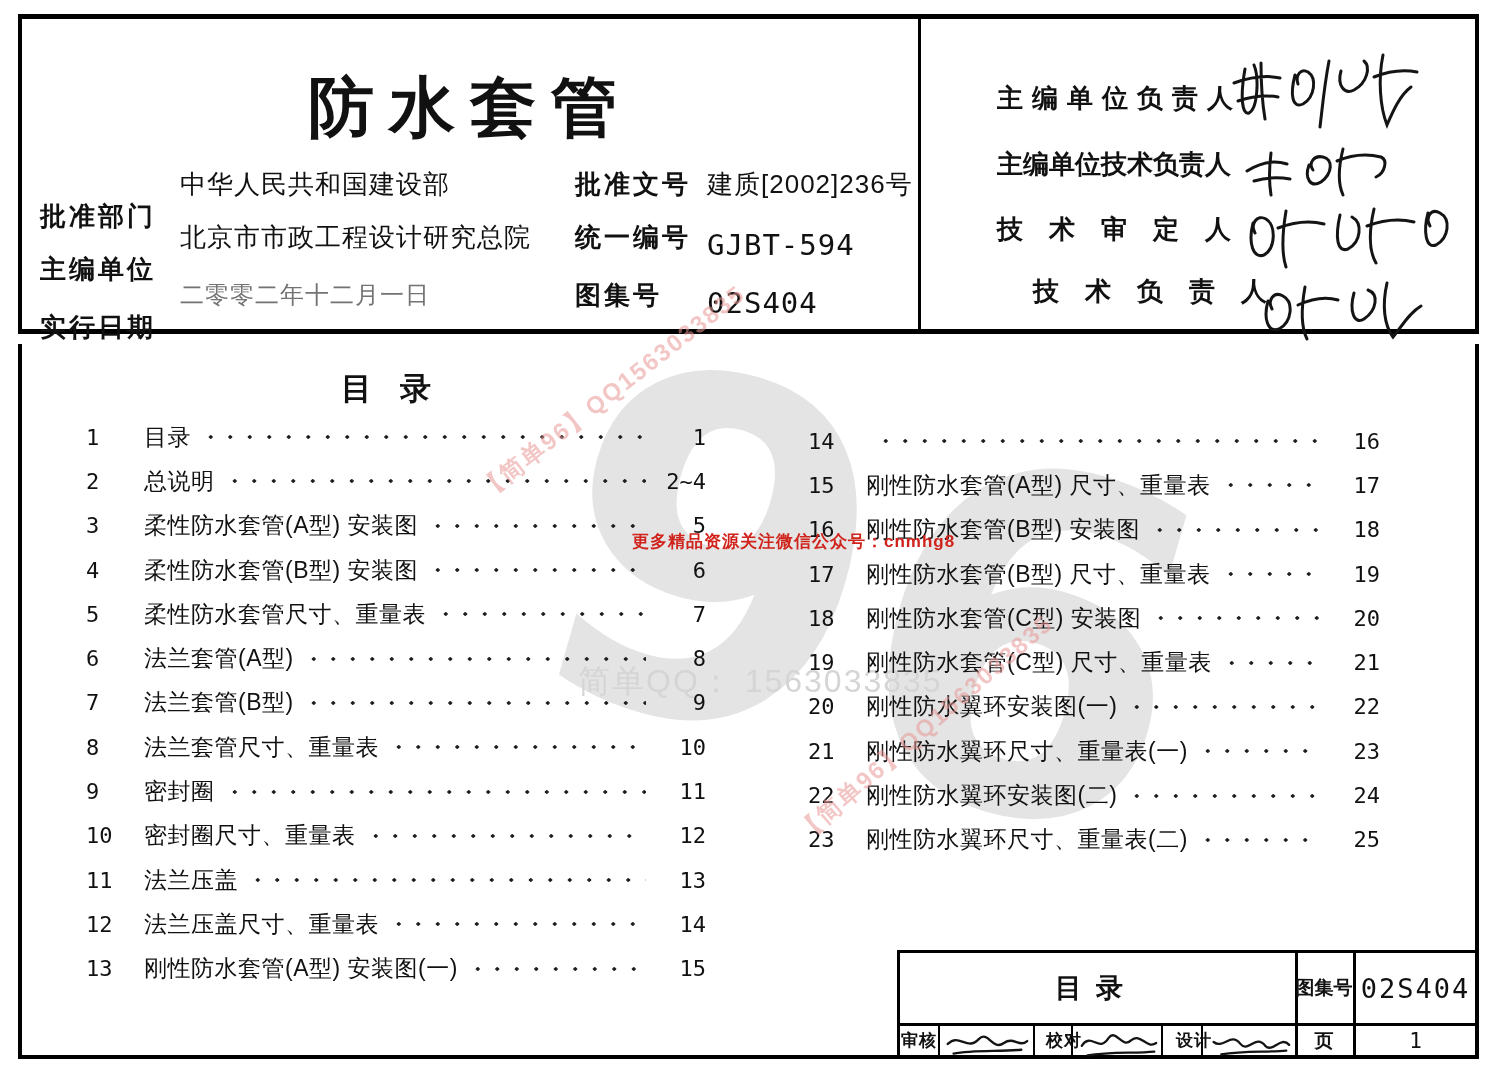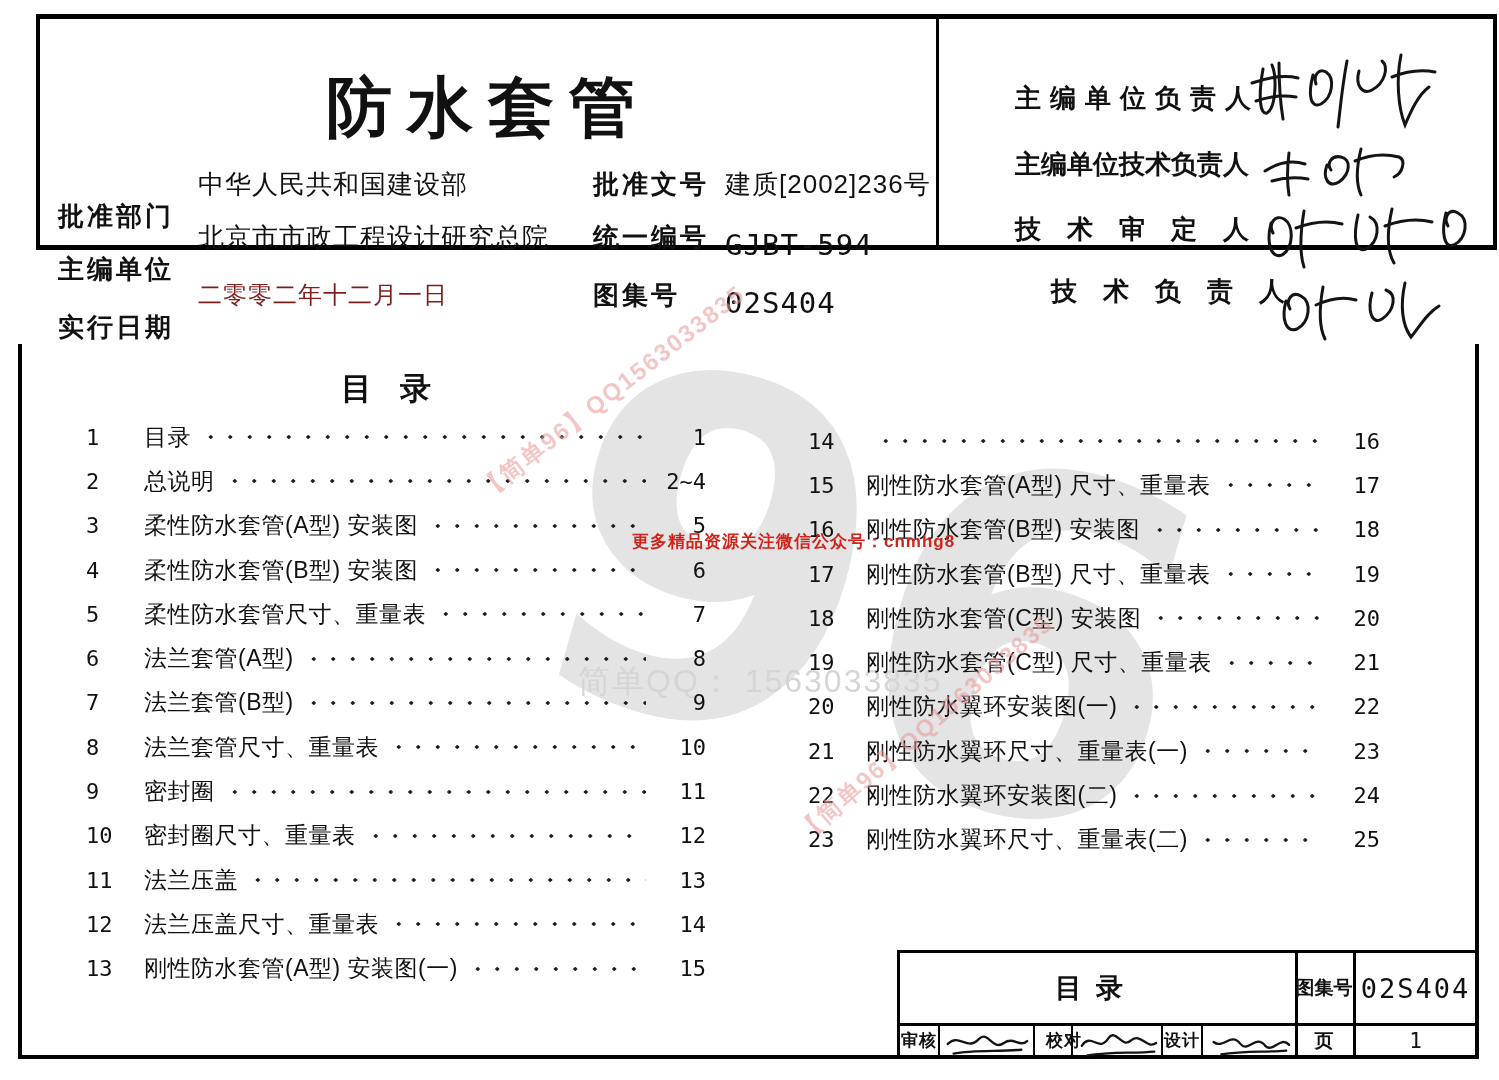--- a/index.html
+++ b/index.html
@@ -1,33 +1,33 @@
 <!DOCTYPE html>
 <html><head>
 <meta charset="utf-8">
 <style>
   html,body{margin:0;padding:0;background:#fff;}
   .page{position:relative;width:1499px;height:1080px;background:#ffffff;overflow:hidden;
         font-family:"Liberation Sans","DejaVu Sans",sans-serif;color:#111;}
   
-  .header-box{position:absolute;left:36px;top:14px;width:1461px;height:236px;
+  .header-box{position:absolute;left:18px;top:14px;width:1461px;height:320px;
               border:4px solid #000;border-top-width:5px;border-bottom-width:5px;box-sizing:border-box;z-index:2;}
   .main-box{position:absolute;left:18px;top:344px;width:1461px;height:715px;
             border:4px solid #000;border-top:none;box-sizing:border-box;z-index:1;}
   .header-divider{position:absolute;left:896px;top:0;bottom:0;width:3px;background:#000;}
   
   .doc-title{position:absolute;left:0;top:44px;width:896px;text-align:center;
              font-size:66px;letter-spacing:15px;font-weight:bold;white-space:nowrap;}
   .meta-row{position:absolute;height:34px;line-height:34px;font-size:26px;white-space:nowrap;}
   .meta-row .lbl{position:absolute;letter-spacing:3px;font-weight:bold;}
   .meta-row .val{position:absolute;letter-spacing:1px;}
   .r1{top:148px;} .r2{top:201px;} .r3{top:259px;}
   .lbl-l{left:18px;margin-top:32px;} .val-l{left:158px;}
   .lbl-r{left:553px;} .val-r{left:685px;}
-  .val-date{letter-spacing:7px;font-size:24px;color:#7f1d1d;}
+  .val-date{letter-spacing:7px;font-size:24px;color:#737373;}
   .val-code{font-family:"DejaVu Sans Mono",monospace;font-size:29px;letter-spacing:3px;margin-top:8px;}
   
   .sig-row-label{position:absolute;left:975px;width:238px;font-size:26px;line-height:34px;
                  font-weight:bold;white-space:nowrap;}
   .sig-spread{letter-spacing:9px;}
   .s1{top:62px;} .s2{top:128px;} .s3{top:193px;} .s4{top:255px;margin-left:36px;}
   .sig-svg{position:absolute;}
   .sig-svg path{fill:none;stroke:#141414;stroke-width:3;stroke-linecap:round;}
   
   .toc-heading{position:absolute;left:258px;top:24px;width:240px;text-align:center;
@@ -314,21 +314,21 @@
       <div class="tb-line-v small" style="left:171px;"></div>
       <div class="tb-line-v small" style="left:261px;"></div>
       <div class="tb-line-v small" style="left:301px;"></div>
 
       <div class="tb-cell tb-sheet-title">目录</div>
       <div class="tb-cell tb-atlas-lbl">图集号</div>
       <div class="tb-cell tb-atlas-no">02S404</div>
 
       <div class="tb-cell tb-small-lbl" style="left:0;width:38px;">审核</div>
       <div class="tb-cell tb-small-lbl" style="left:136px;width:56px;">校对</div>
-      <div class="tb-cell tb-small-lbl" style="left:263px;width:38px;">设计</div>
+      <div class="tb-cell tb-small-lbl" style="left:263px;width:38px;padding-left:12px;">设计</div>
       <div class="tb-cell tb-page-lbl">页</div>
       <div class="tb-cell tb-page-no">1</div>
 
       <svg class="tb-sig" style="left:40px;width:92px;" viewBox="0 0 95 40">
         <path d="M8,22 C20,10 28,30 40,17 C50,7 54,30 66,21 C76,14 82,26 90,19 M14,32 C34,28 60,30 84,28"></path>
       </svg>
       <svg class="tb-sig" style="left:176px;width:84px;" viewBox="0 0 88 40">
         <path d="M6,24 C16,9 24,32 34,16 C42,5 48,28 58,18 C68,10 74,28 84,21 M12,34 C36,30 62,32 82,30"></path>
       </svg>
       <svg class="tb-sig" style="left:306px;width:86px;" viewBox="0 0 90 40">

